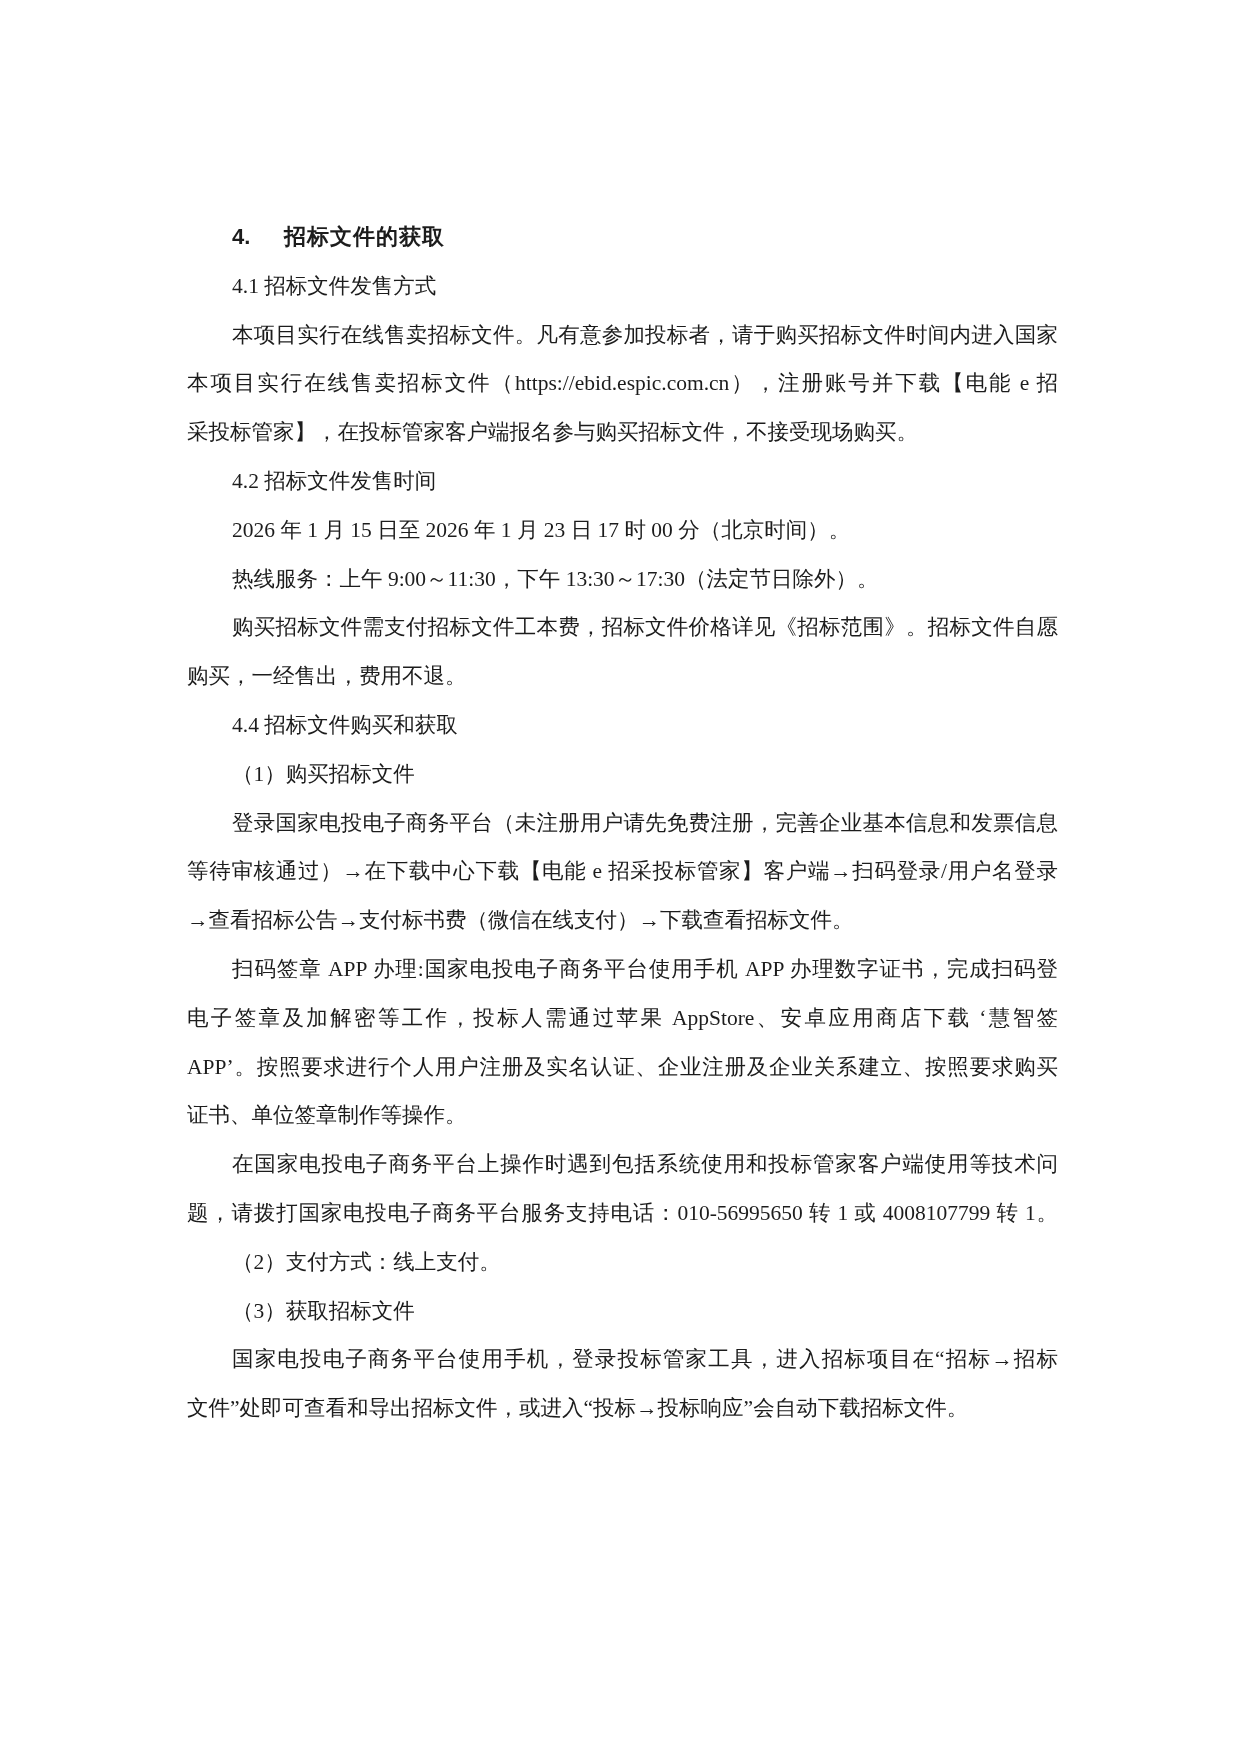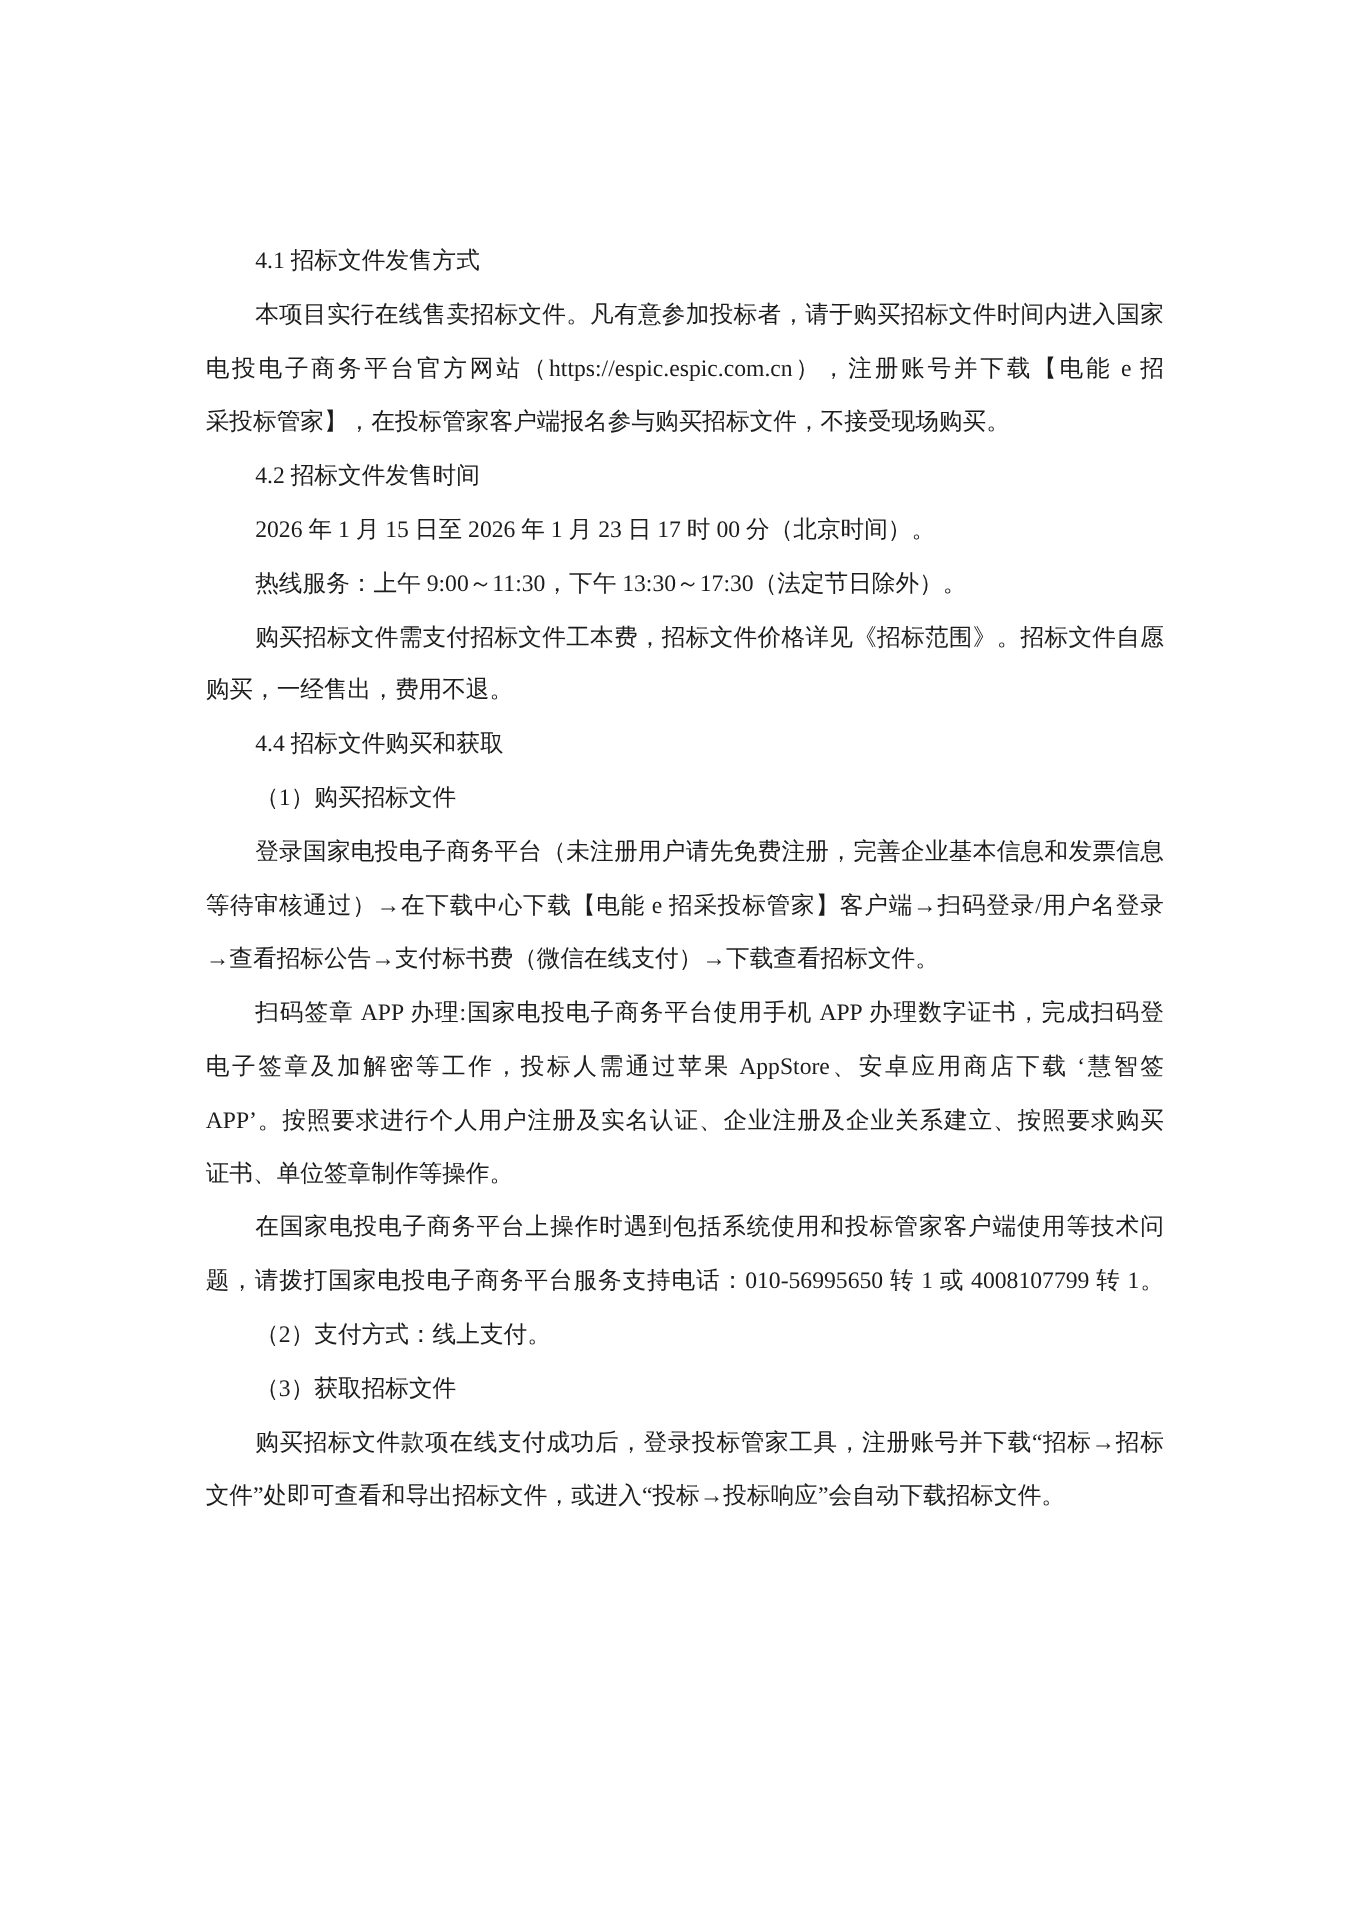--- a/index.html
+++ b/index.html
@@ -48,38 +48,39 @@
     display: inline-block;
     width: 52px;
     letter-spacing: 0;
   }
 </style>
 </head>
 <body>
 
 <div class="page" style="background: rgb(255, 255, 255);">
   <div class="textblock" style="color: rgb(28, 28, 28);">
+      <div class="line ind heading"><span class="hnum">4.</span><span>招标文件的获取</span></div>
       <div class="line ind">4.1 招标文件发售方式</div>
       <div class="line ind just">本项目实行在线售卖招标文件。凡有意参加投标者，请于购买招标文件时间内进入国家</div>
-      <div class="line just">电投电子商务平台官方网站（https://espic.espic.com.cn），注册账号并下载【电能 e 招</div>
+      <div class="line just">本项目实行在线售卖招标文件（https://ebid.espic.com.cn），注册账号并下载【电能 e 招</div>
       <div class="line">采投标管家】，在投标管家客户端报名参与购买招标文件，不接受现场购买。</div>
       <div class="line ind">4.2 招标文件发售时间</div>
       <div class="line ind">2026 年 1 月 15 日至 2026 年 1 月 23 日 17 时 00 分（北京时间）。</div>
       <div class="line ind">热线服务：上午 9:00～11:30，下午 13:30～17:30（法定节日除外）。</div>
       <div class="line ind just">购买招标文件需支付招标文件工本费，招标文件价格详见《招标范围》。招标文件自愿</div>
       <div class="line">购买，一经售出，费用不退。</div>
       <div class="line ind">4.4 招标文件购买和获取</div>
       <div class="line ind">（1）购买招标文件</div>
       <div class="line ind just">登录国家电投电子商务平台（未注册用户请先免费注册，完善企业基本信息和发票信息</div>
       <div class="line just">等待审核通过）→在下载中心下载【电能 e 招采投标管家】客户端→扫码登录/用户名登录</div>
       <div class="line">→查看招标公告→支付标书费（微信在线支付）→下载查看招标文件。</div>
       <div class="line ind just">扫码签章 APP 办理:国家电投电子商务平台使用手机 APP 办理数字证书，完成扫码登录、</div>
       <div class="line just">电子签章及加解密等工作，投标人需通过苹果 AppStore、安卓应用商店下载 ‘慧智签</div>
       <div class="line just">APP’。按照要求进行个人用户注册及实名认证、企业注册及企业关系建立、按照要求购买</div>
       <div class="line">证书、单位签章制作等操作。</div>
       <div class="line ind just">在国家电投电子商务平台上操作时遇到包括系统使用和投标管家客户端使用等技术问</div>
       <div class="line just">题，请拨打国家电投电子商务平台服务支持电话：010-56995650 转 1 或 4008107799 转 1。</div>
       <div class="line ind">（2）支付方式：线上支付。</div>
       <div class="line ind">（3）获取招标文件</div>
-      <div class="line ind just">购买招标文件款项在线支付成功后，登录投标管家工具，注册账号并下载“招标→招标</div>
+      <div class="line ind just">国家电投电子商务平台使用手机，登录投标管家工具，进入招标项目在“招标→招标</div>
       <div class="line">文件”处即可查看和导出招标文件，或进入“投标→投标响应”会自动下载招标文件。</div>
     </div>
 </div>
 
 </body></html>

